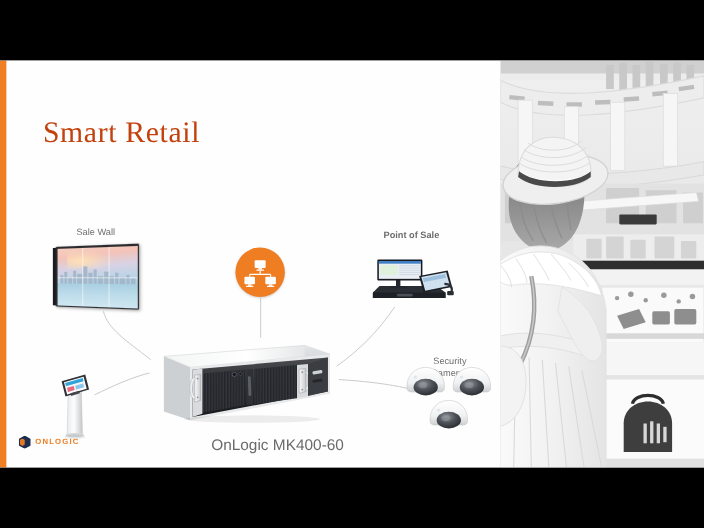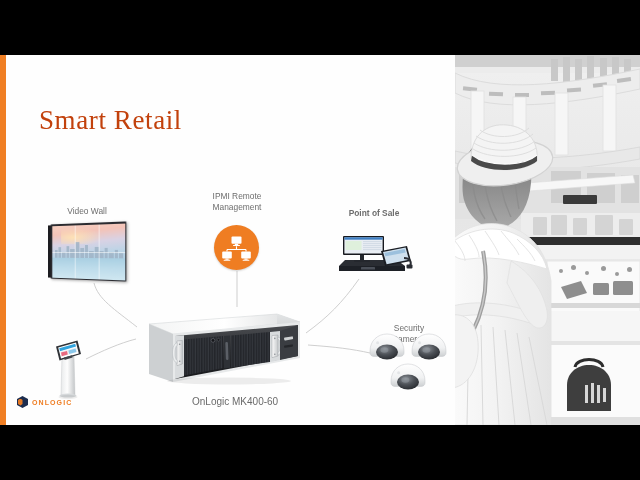--- a/index.html
+++ b/index.html
@@ -54,21 +54,21 @@
   
   #server{position:absolute;left:131px;top:253px;width:165px;height:78px;}
 
   
   #kiosk{position:absolute;left:44px;top:278px;width:34px;height:68px;}
 
   
   #cameras{position:absolute;left:362px;top:276px;width:82px;height:62px;}
 
   
-  #server-caption{position:absolute;left:186px;top:341px;font-size:10px;color:#6a6a6a;white-space:nowrap;}
+  #server-caption{position:absolute;left:186px;top:341px;font-size:14px;color:#6a6a6a;white-space:nowrap;}
 
   
   #logo{position:absolute;left:11px;top:341px;display:flex;align-items:center;gap:4px;}
   #logo .mark{width:11px;height:12px;position:relative;}
   #logo .mark .hex{position:absolute;inset:0;background:#1d2d4e;
        clip-path:polygon(50% 0%,100% 25%,100% 75%,50% 100%,0% 75%,0% 25%);}
   #logo .mark .hl{position:absolute;left:1px;top:2.5px;width:4.5px;height:7px;background:#ef7d22;
        clip-path:polygon(55% 0%,100% 20%,100% 80%,55% 100%,0% 78%,0% 22%);opacity:.95;}
   #logo .wordmark{font-size:7px;font-weight:bold;letter-spacing:1.1px;color:#ef7d22;}
 
@@ -92,21 +92,21 @@
       <svg id="wires" viewBox="0 0 455 370">
         <g fill="none" stroke="#c9c9c9" stroke-width="0.9">
           <path d="M88 228 C 92 244, 108 254, 131 272"></path>
           <path d="M231 216 L 231 252"></path>
           <path d="M353 224 C 336 248, 322 262, 300 278"></path>
           <path d="M302 290 C 330 292, 346 294, 364 298"></path>
           <path d="M130 284 C 114 288, 96 296, 80 304"></path>
         </g>
       </svg>
 
-      <div class="lbl" style="left:36px;top:151px;width:90px;">Video Wall</div>
+      <div class="lbl" style="left:36px;top:151px;width:90px;">Sale Wall</div>
       <div id="video-wall">
         <div class="vw-side"></div>
         <div class="vw-frame">
           <div class="vw-grid">
             <div class="sky-sun"></div>
             <div class="skyline">
               <div class="bld" style="left:4%;width:5%;height:42%;"></div>
               <div class="bld" style="left:10%;width:4%;height:58%;"></div>
               <div class="bld" style="left:15%;width:6%;height:34%;"></div>
               <div class="bld" style="left:22%;width:4%;height:68%;"></div>
@@ -123,22 +123,20 @@
               <div class="bld" style="left:93%;width:5%;height:26%;"></div>
             </div>
             <div class="water"></div>
             <div class="seam-v" style="left:33.3%"></div>
             <div class="seam-v" style="left:66.6%"></div>
             <div class="seam-h" style="top:50%"></div>
           </div>
         </div>
       </div>
 
-      <div class="lbl" style="left:186px;top:136px;width:90px;">IPMI Remote
-Management</div>
       <div id="ipmi-icon">
         <svg viewBox="0 0 45 45" width="45" height="45" aria-hidden="true">
 
           <rect x="17.5" y="11.5" width="10" height="7.2" rx="1" fill="#ffffff"></rect>
           <rect x="20.8" y="18.7" width="3.4" height="1.4" fill="#ffffff"></rect>
           <rect x="19" y="20.1" width="7" height="1" rx="0.5" fill="#ffffff"></rect>
 
           <path d="M22.5 21.3 L22.5 24.5 M13 24.5 L32 24.5 M13 24.5 L13 26.6 M32 24.5 L32 26.6" stroke="#ffffff" stroke-width="1.1" fill="none"></path>
 
           <rect x="8.2" y="26.6" width="9.6" height="6.9" rx="1" fill="#ffffff"></rect>

